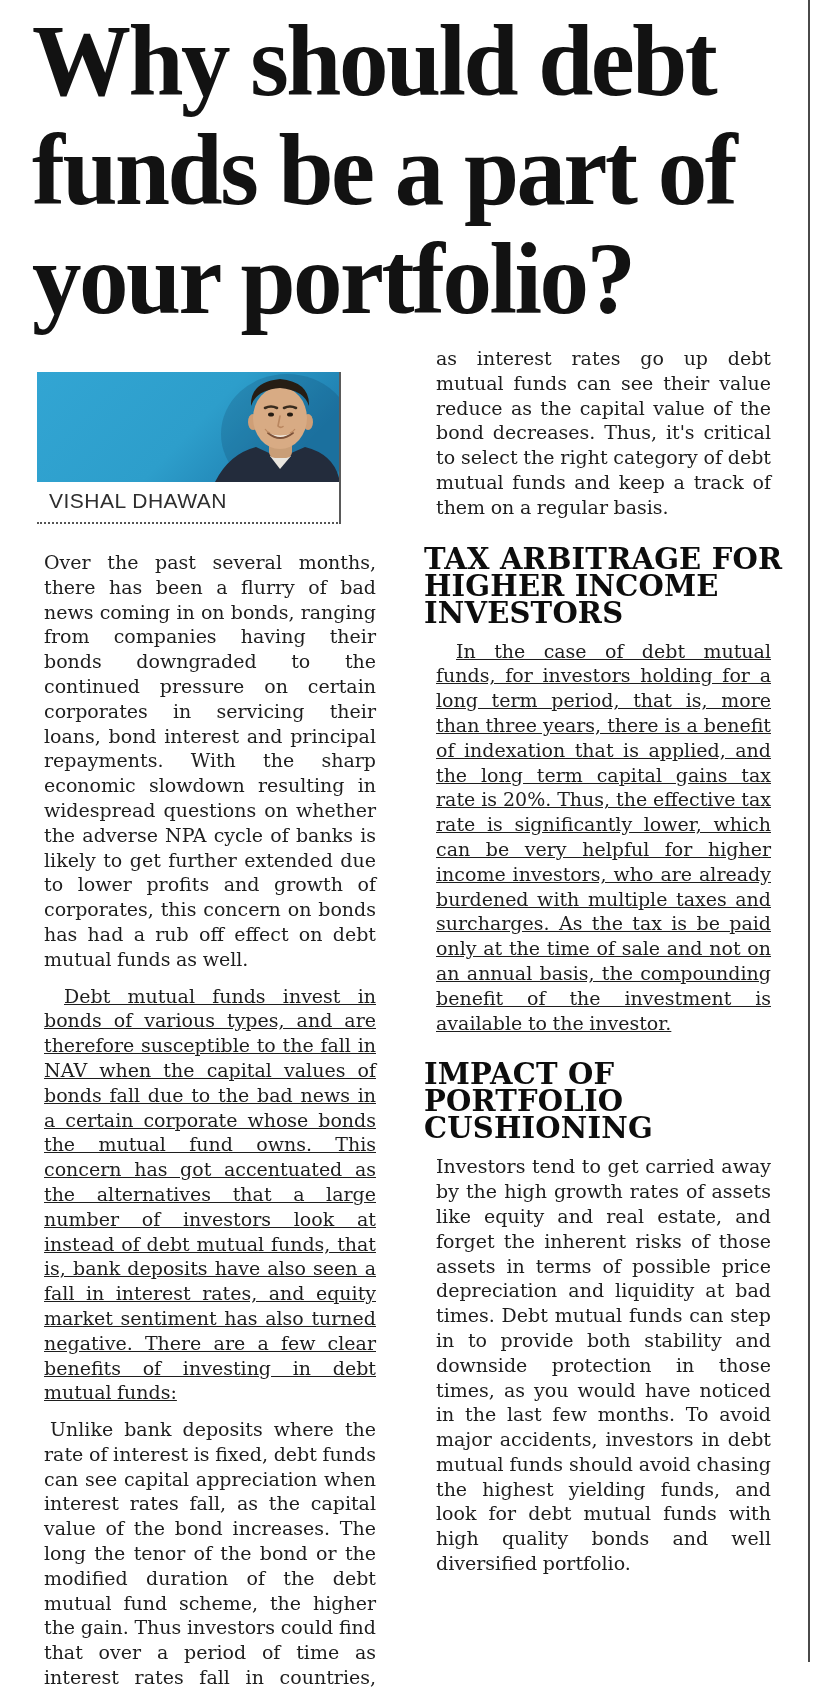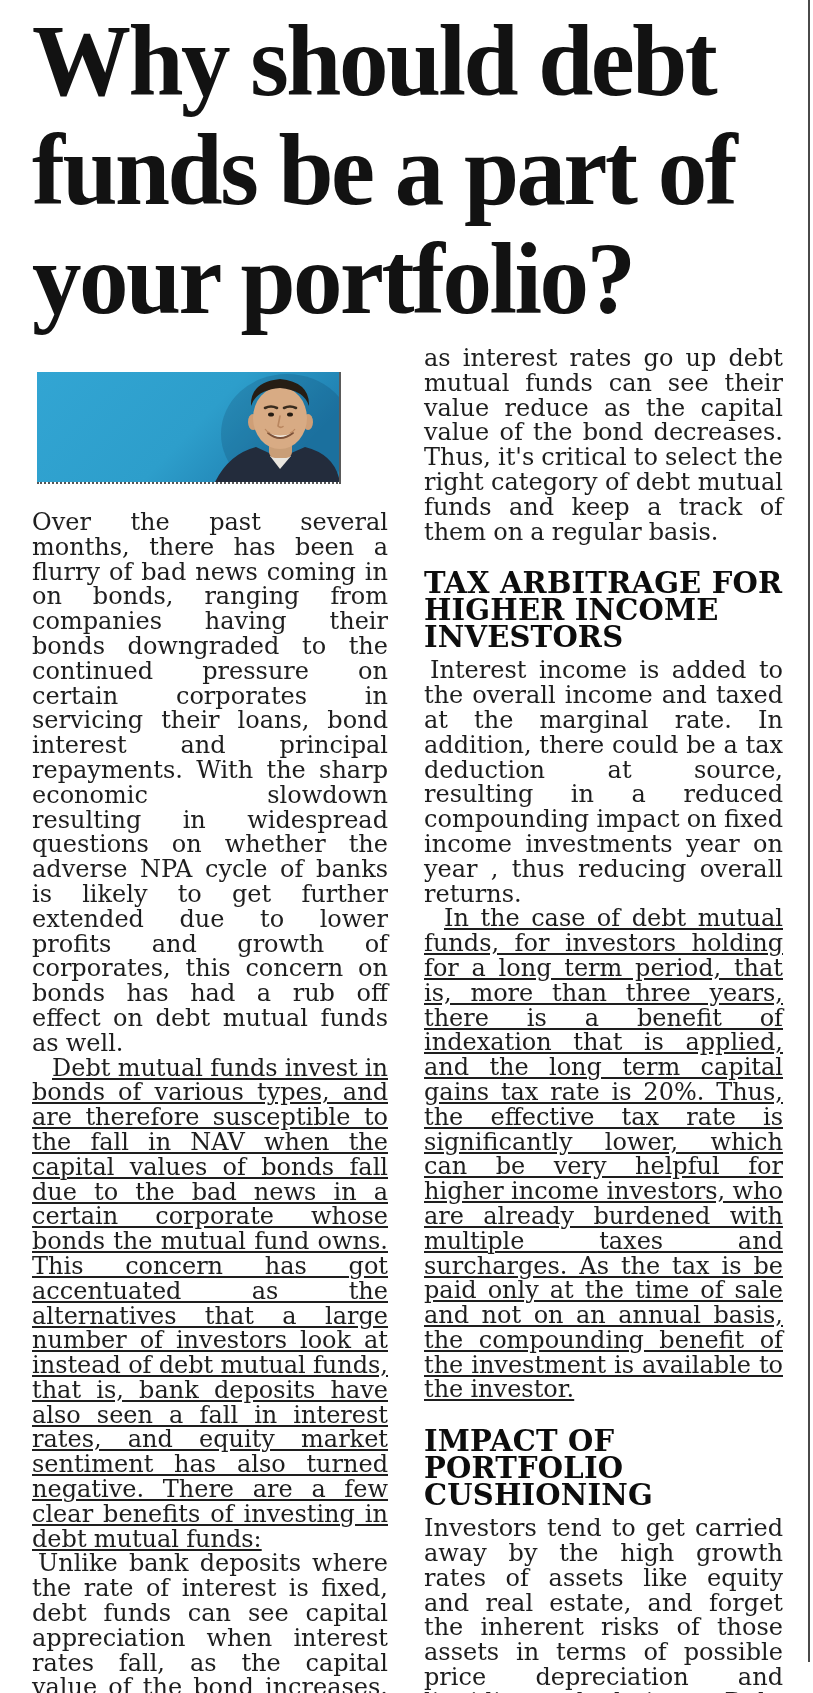--- a/index.html
+++ b/index.html
@@ -58,24 +58,24 @@
   .caption {
     font-family: "Liberation Sans", sans-serif;
     font-size: 21px;
     letter-spacing: 0.5px;
     color: #2e2e2e;
     padding: 7px 0 9px 12px;
   }
 
   
   .para {
-    font-size: 24px;
+    font-size: 19px;
     line-height: 24.8px;
     text-align: justify;
-    margin: 0;
+    margin: 12px;
     word-spacing: -0.5px;
   }
   .para.indent { text-indent: 20px; text-decoration: underline; }
   .para.tiny-indent { text-indent: 6px; }
   .sec-heading {
     font-size: 29px;
     line-height: 27px;
     font-weight: bold;
     color: #0d0d0d;
     margin: 26px 0 7px 0;
@@ -128,34 +128,34 @@
           <ellipse cx="234" cy="42.5" rx="3" ry="2" fill="#241b12"></ellipse>
           <ellipse cx="253" cy="42.5" rx="3" ry="2" fill="#241b12"></ellipse>
 
           <path d="M243,44 L241,54 Q243.5,56.5 246,54.5" stroke="#b9865f" stroke-width="1.6" fill="none" stroke-linecap="round"></path>
 
           <path d="M231,61 Q243,71 256,61 Q243,66 231,61 Z" fill="#f3ece2"></path>
           <path d="M231,61 Q243,71 256,61" stroke="#7c5138" stroke-width="1.8" fill="none" stroke-linecap="round"></path>
           <path d="M228,57 Q230,60 233,61" stroke="#bb8860" stroke-width="1.2" fill="none"></path>
           <path d="M258,57 Q256,60 253,61" stroke="#bb8860" stroke-width="1.2" fill="none"></path>
         </svg>
+        <figcaption class="caption">VISHAL DHAWAN</figcaption>
       </figure>
 
       <p class="para">Over the past several months, there has been a flurry of bad news coming in on bonds, ranging from companies having their bonds downgraded to the continued pressure on certain corporates in servicing their loans, bond interest and principal repayments. With the sharp economic slowdown resulting in widespread questions on whether the adverse NPA cycle of banks is likely to get further extended due to lower profits and growth of corporates, this concern on bonds has had a rub off effect on debt mutual funds as well.</p>
       <p class="para indent">Debt mutual funds invest in bonds of various types, and are therefore susceptible to the fall in NAV when the capital values of bonds fall due to the bad news in a certain corporate whose bonds the mutual fund owns. This concern has got accentuated as the alternatives that a large number of investors look at instead of debt mutual funds, that is, bank deposits have also seen a fall in interest rates, and equity market sentiment has also turned negative. There are a few clear benefits of investing in debt mutual funds:</p>
 
       <p class="para tiny-indent">Unlike bank deposits where the rate of interest is fixed, debt funds can see capital appreciation when interest rates fall, as the capital value of the bond increases. The long the tenor of the bond or the modified duration of the debt mutual fund scheme, the higher the gain. Thus investors could find that over a period of time as interest rates fall in countries, debt mutual funds can give investors the opportunity to take advantage of falling interest rates. Investors also need to remember that</p>
     </div>
 
     <div class="col-right">
 
       <p class="para first-para">as interest rates go up debt mutual funds can see their value reduce as the capital value of the bond decreases. Thus, it's critical to select the right category of debt mutual funds and keep a track of them on a regular basis.</p>
 
       <h2 class="sec-heading">TAX ARBITRAGE FOR HIGHER INCOME INVESTORS</h2>
-      <p class="para tiny-indent">Interest income is added to the overall income and taxed at the marginal rate. In addition, there could be a tax deduction at source, resulting in a reduced compounding impact on fixed income investments year on year , thus reducing overall returns.</p>
       <p class="para indent">In the case of debt mutual funds, for investors holding for a long term period, that is, more than three years, there is a benefit of indexation that is applied, and the long term capital gains tax rate is 20%. Thus, the effective tax rate is significantly lower, which can be very helpful for higher income investors, who are already burdened with multiple taxes and surcharges. As the tax is be paid only at the time of sale and not on an annual basis, the compounding benefit of the investment is available to the investor.</p>
 
       <h2 class="sec-heading">IMPACT OF PORTFOLIO CUSHIONING</h2>
       <p class="para">Investors tend to get carried away by the high growth rates of assets like equity and real estate, and forget the inherent risks of those assets in terms of possible price depreciation and liquidity at bad times. Debt mutual funds can step in to provide both stability and downside protection in those times, as you would have noticed in the last few months. To avoid major accidents, investors in debt mutual funds should avoid chasing the highest yielding funds, and look for debt mutual funds with high quality bonds and well diversified portfolio.</p>
 
     </div>
 
   </div>
 </div>
 

